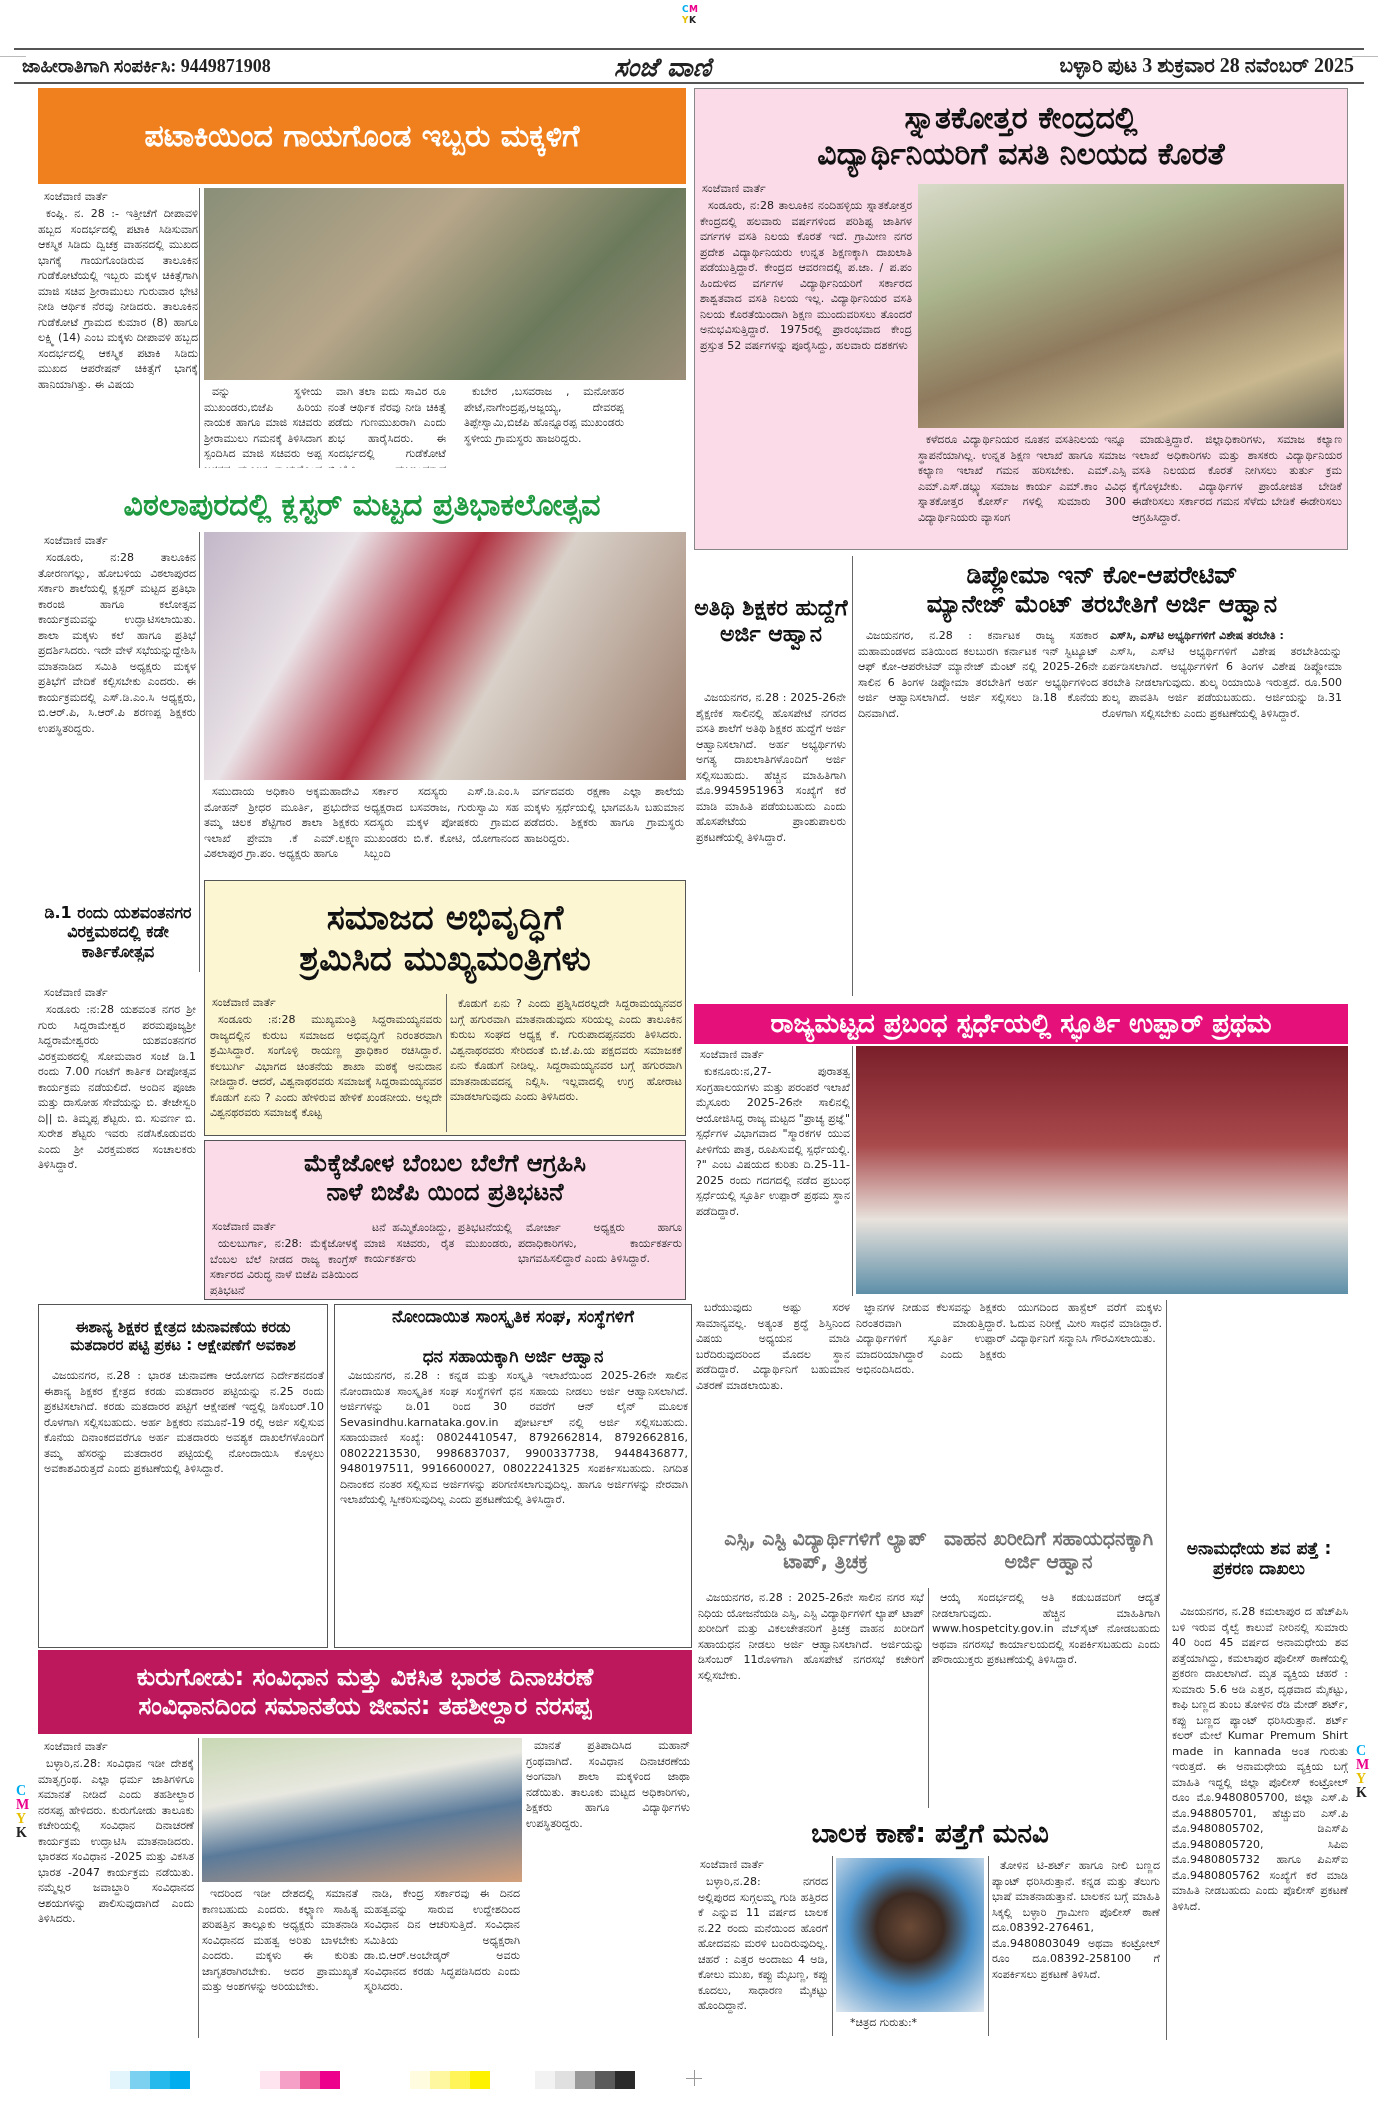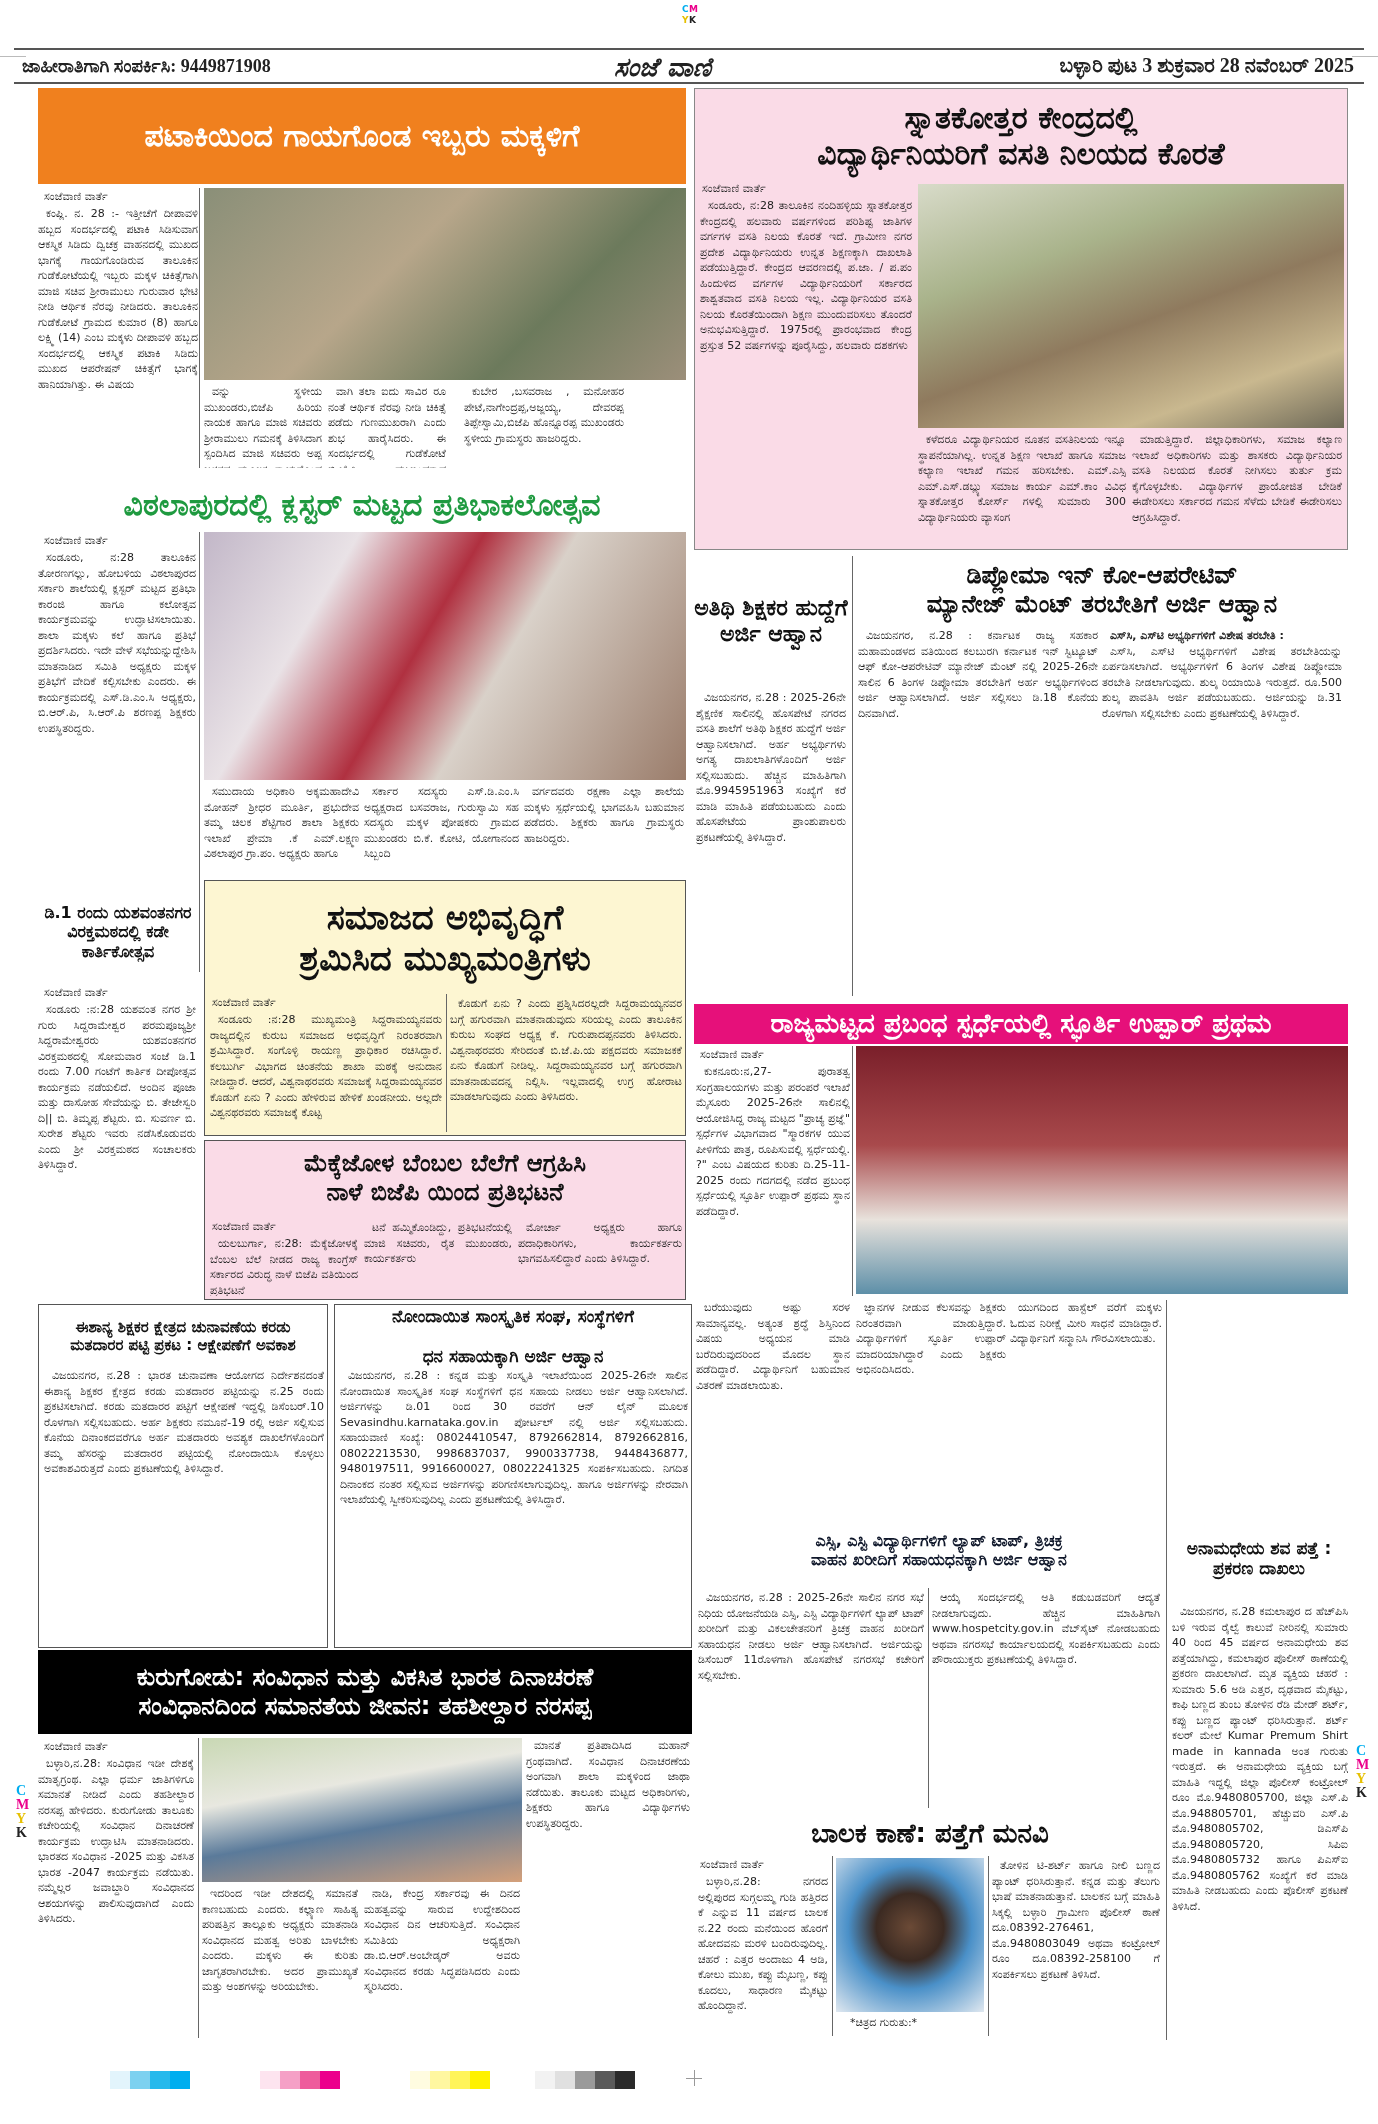--- a/index.html
+++ b/index.html
@@ -185,39 +185,39 @@
 
 <div class="abs box" style="left:334px;top:1304px;width:358px;height:344px"></div>
 <div class="abs hl" style="left:334px;top:1306px;width:358px;height:60px;color:#111;font-size:17px;flex-direction:column;justify-content:space-between;">
   <div>ನೋಂದಾಯಿತ ಸಾಂಸ್ಕೃತಿಕ ಸಂಘ, ಸಂಸ್ಥೆಗಳಿಗೆ</div>
   <div>ಧನ ಸಹಾಯಕ್ಕಾಗಿ ಅರ್ಜಿ ಆಹ್ವಾನ</div>
 </div>
 <div class="abs txt" style="left:340px;top:1368px;width:348px;height:276px">
     <p>ವಿಜಯನಗರ, ನ.28 : ಕನ್ನಡ ಮತ್ತು ಸಂಸ್ಕೃತಿ ಇಲಾಖೆಯಿಂದ 2025-26ನೇ ಸಾಲಿನ ನೋಂದಾಯಿತ ಸಾಂಸ್ಕೃತಿಕ ಸಂಘ ಸಂಸ್ಥೆಗಳಿಗೆ ಧನ ಸಹಾಯ ನೀಡಲು ಅರ್ಜಿ ಆಹ್ವಾನಿಸಲಾಗಿದೆ. ಅರ್ಜಿಗಳನ್ನು ಡಿ.01 ರಿಂದ 30 ರವರೆಗೆ ಆನ್ ಲೈನ್ ಮೂಲಕ Sevasindhu.karnataka.gov.in ಪೋರ್ಟಲ್ ನಲ್ಲಿ ಅರ್ಜಿ ಸಲ್ಲಿಸಬಹುದು. ಸಹಾಯವಾಣಿ ಸಂಖ್ಯೆ: 08024410547, 8792662814, 8792662816, 08022213530, 9986837037, 9900337738, 9448436877, 9480197511, 9916600027, 08022241325 ಸಂಪರ್ಕಿಸಬಹುದು. ನಿಗದಿತ ದಿನಾಂಕದ ನಂತರ ಸಲ್ಲಿಸುವ ಅರ್ಜಿಗಳನ್ನು ಪರಿಗಣಿಸಲಾಗುವುದಿಲ್ಲ. ಹಾಗೂ ಅರ್ಜಿಗಳನ್ನು ನೇರವಾಗಿ ಇಲಾಖೆಯಲ್ಲಿ ಸ್ವೀಕರಿಸುವುದಿಲ್ಲ ಎಂದು ಪ್ರಕಟಣೆಯಲ್ಲಿ ತಿಳಿಸಿದ್ದಾರೆ.</p>
   </div>
 
-<div class="abs hl" style="left:716px;top:1516px;width:446px;height:68px;color:#0f172a;font-size:16px;flex-direction:column;">
+<div class="abs hl" style="left:716px;top:1516px;width:446px;height:68px;color:#737373;font-size:19px;">
   <div>ಎಸ್ಸಿ, ಎಸ್ಟಿ ವಿದ್ಯಾರ್ಥಿಗಳಿಗೆ ಲ್ಯಾಪ್ ಟಾಪ್, ತ್ರಿಚಕ್ರ</div>
   <div>ವಾಹನ ಖರೀದಿಗೆ ಸಹಾಯಧನಕ್ಕಾಗಿ ಅರ್ಜಿ ಆಹ್ವಾನ</div>
 </div>
 <div class="abs txt" style="left:698px;top:1590px;width:226px;height:220px">
     <p>ವಿಜಯನಗರ, ನ.28 : 2025-26ನೇ ಸಾಲಿನ ನಗರ ಸಭೆ ನಿಧಿಯ ಯೋಜನೆಯಡಿ ಎಸ್ಸಿ, ಎಸ್ಟಿ ವಿದ್ಯಾರ್ಥಿಗಳಿಗೆ ಲ್ಯಾಪ್ ಟಾಪ್ ಖರೀದಿಗೆ ಮತ್ತು ವಿಕಲಚೇತನರಿಗೆ ತ್ರಿಚಕ್ರ ವಾಹನ ಖರೀದಿಗೆ ಸಹಾಯಧನ ನೀಡಲು ಅರ್ಜಿ ಆಹ್ವಾನಿಸಲಾಗಿದೆ. ಅರ್ಜಿಯನ್ನು ಡಿಸೆಂಬರ್ 11ರೊಳಗಾಗಿ ಹೊಸಪೇಟೆ ನಗರಸಭೆ ಕಚೇರಿಗೆ ಸಲ್ಲಿಸಬೇಕು.</p>
   </div>
 <div class="colrule" style="left:928px;top:1588px;height:220px"></div>
 <div class="abs txt" style="left:932px;top:1590px;width:228px;height:220px">
     <p>ಆಯ್ಕೆ ಸಂದರ್ಭದಲ್ಲಿ ಅತಿ ಕಡುಬಡವರಿಗೆ ಆದ್ಯತೆ ನೀಡಲಾಗುವುದು. ಹೆಚ್ಚಿನ ಮಾಹಿತಿಗಾಗಿ www.hospetcity.gov.in ವೆಬ್‌ಸೈಟ್ ನೋಡಬಹುದು ಅಥವಾ ನಗರಸಭೆ ಕಾರ್ಯಾಲಯದಲ್ಲಿ ಸಂಪರ್ಕಿಸಬಹುದು ಎಂದು ಪೌರಾಯುಕ್ತರು ಪ್ರಕಟಣೆಯಲ್ಲಿ ತಿಳಿಸಿದ್ದಾರೆ.</p>
   </div>
 
 <div class="colrule" style="left:1166px;top:1300px;height:740px"></div>
 <div class="abs hl" style="left:1170px;top:1516px;width:178px;height:84px;color:#111;font-size:17px;">ಅನಾಮಧೇಯ ಶವ ಪತ್ತೆ : ಪ್ರಕರಣ ದಾಖಲು</div>
 <div class="abs txt" style="left:1172px;top:1604px;width:176px;height:430px">
     <p>ವಿಜಯನಗರ, ನ.28 ಕಮಲಾಪುರ ದ ಹೆಚ್‌ಪಿಸಿ ಬಳಿ ಇರುವ ರೈಲ್ವೆ ಕಾಲುವೆ ನೀರಿನಲ್ಲಿ ಸುಮಾರು 40 ರಿಂದ 45 ವರ್ಷದ ಅನಾಮಧೇಯ ಶವ ಪತ್ತೆಯಾಗಿದ್ದು, ಕಮಲಾಪುರ ಪೊಲೀಸ್ ಠಾಣೆಯಲ್ಲಿ ಪ್ರಕರಣ ದಾಖಲಾಗಿದೆ. ಮೃತ ವ್ಯಕ್ತಿಯ ಚಹರೆ : ಸುಮಾರು 5.6 ಅಡಿ ಎತ್ತರ, ದೃಢವಾದ ಮೈಕಟ್ಟು, ಕಾಫಿ ಬಣ್ಣದ ತುಂಬ ತೋಳಿನ ರೆಡಿ ಮೇಡ್ ಶರ್ಟ್, ಕಪ್ಪು ಬಣ್ಣದ ಪ್ಯಾಂಟ್ ಧರಿಸಿರುತ್ತಾನೆ. ಶರ್ಟ್ ಕಲರ್ ಮೇಲೆ Kumar Premum Shirt made in kannada ಅಂತ ಗುರುತು ಇರುತ್ತದೆ. ಈ ಅನಾಮಧೇಯ ವ್ಯಕ್ತಿಯ ಬಗ್ಗೆ ಮಾಹಿತಿ ಇದ್ದಲ್ಲಿ ಜಿಲ್ಲಾ ಪೊಲೀಸ್ ಕಂಟ್ರೋಲ್ ರೂಂ ಮೊ.9480805700, ಜಿಲ್ಲಾ ಎಸ್.ಪಿ ಮೊ.948805701, ಹೆಚ್ಚುವರಿ ಎಸ್.ಪಿ ಮೊ.9480805702, ಡಿಎಸ್‌ಪಿ ಮೊ.9480805720, ಸಿಪಿಐ ಮೊ.9480805732 ಹಾಗೂ ಪಿಎಸ್‌ಐ ಮೊ.9480805762 ಸಂಖ್ಯೆಗೆ ಕರೆ ಮಾಡಿ ಮಾಹಿತಿ ನೀಡಬಹುದು ಎಂದು ಪೊಲೀಸ್ ಪ್ರಕಟಣೆ ತಿಳಿಸಿದೆ.</p>
   </div>
 
-<div class="abs hl" style="left:38px;top:1650px;width:654px;height:84px;background:#000000;color:#fff;font-size:24px;flex-direction:column;">
+<div class="abs hl" style="left:38px;top:1650px;width:654px;height:84px;background:#be185d;color:#fff;font-size:24px;flex-direction:column;">
   <div>ಕುರುಗೋಡು: ಸಂವಿಧಾನ ಮತ್ತು ವಿಕಸಿತ ಭಾರತ ದಿನಾಚರಣೆ</div>
   <div>ಸಂವಿಧಾನದಿಂದ ಸಮಾನತೆಯ ಜೀವನ: ತಹಶೀಲ್ದಾರ ನರಸಪ್ಪ</div>
 </div>
 <div class="abs byline" style="left:44px;top:1740px">ಸಂಜೆವಾಣಿ ವಾರ್ತೆ</div>
 <div class="abs txt" style="left:38px;top:1756px;width:156px;height:280px">
     <p>ಬಳ್ಳಾರಿ,ನ.28: ಸಂವಿಧಾನ ಇಡೀ ದೇಶಕ್ಕೆ ಮಾತೃಗ್ರಂಥ. ಎಲ್ಲಾ ಧರ್ಮ ಜಾತಿಗಳಿಗೂ ಸಮಾನತೆ ನೀಡಿದೆ ಎಂದು ತಹಶೀಲ್ದಾರ ನರಸಪ್ಪ ಹೇಳಿದರು. ಕುರುಗೋಡು ತಾಲೂಕು ಕಚೇರಿಯಲ್ಲಿ ಸಂವಿಧಾನ ದಿನಾಚರಣೆ ಕಾರ್ಯಕ್ರಮ ಉದ್ಘಾಟಿಸಿ ಮಾತನಾಡಿದರು. ಭಾರತದ ಸಂವಿಧಾನ -2025 ಮತ್ತು ವಿಕಸಿತ ಭಾರತ -2047 ಕಾರ್ಯಕ್ರಮ ನಡೆಯಿತು. ನಮ್ಮೆಲ್ಲರ ಜವಾಬ್ದಾರಿ ಸಂವಿಧಾನದ ಆಶಯಗಳನ್ನು ಪಾಲಿಸುವುದಾಗಿದೆ ಎಂದು ತಿಳಿಸಿದರು.</p>
   </div>
 <div class="colrule" style="left:198px;top:1738px;height:300px"></div>
 <div class="abs photo p5" style="left:202px;top:1738px;width:320px;height:144px"></div>
 <div class="abs txt" style="left:526px;top:1738px;width:164px;height:144px">

